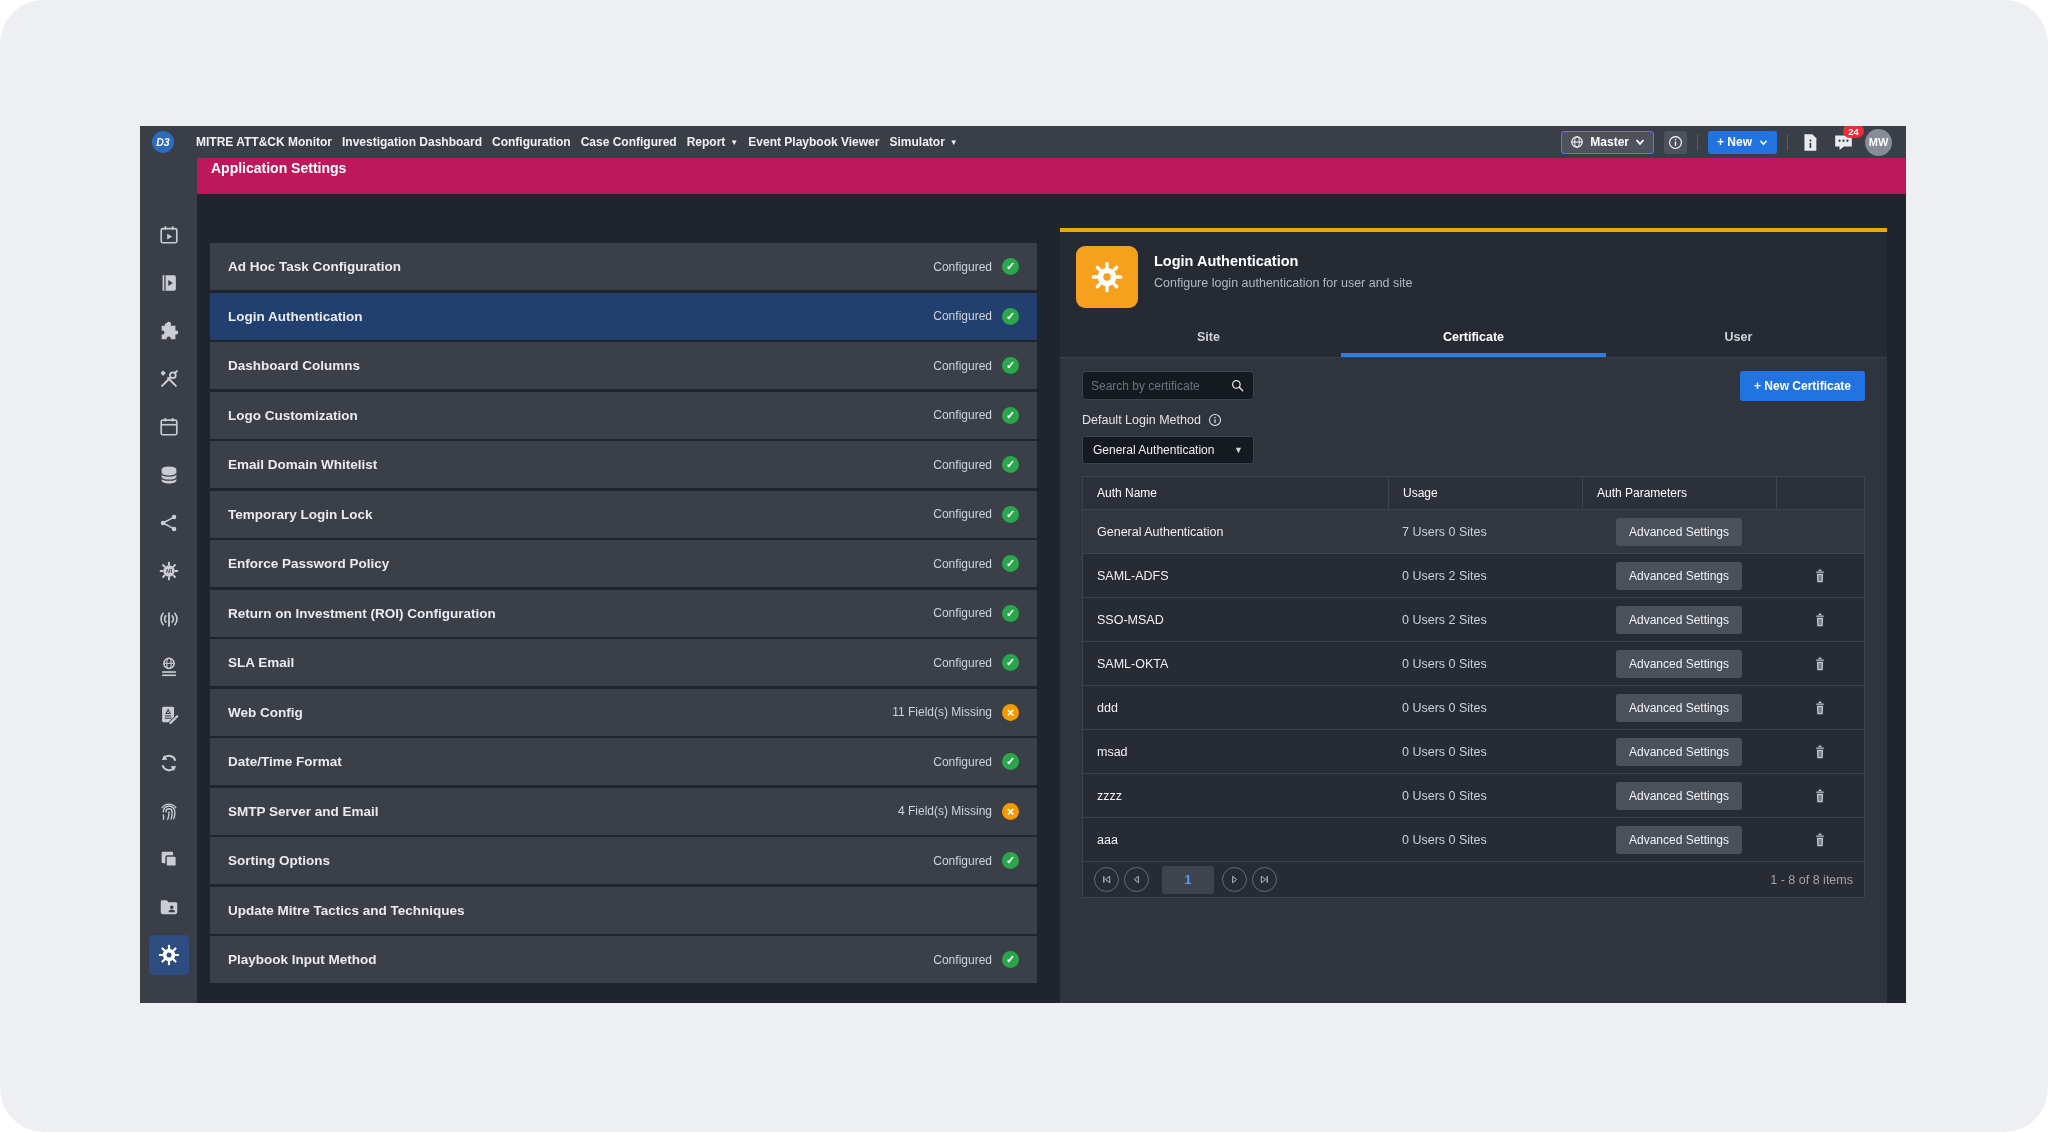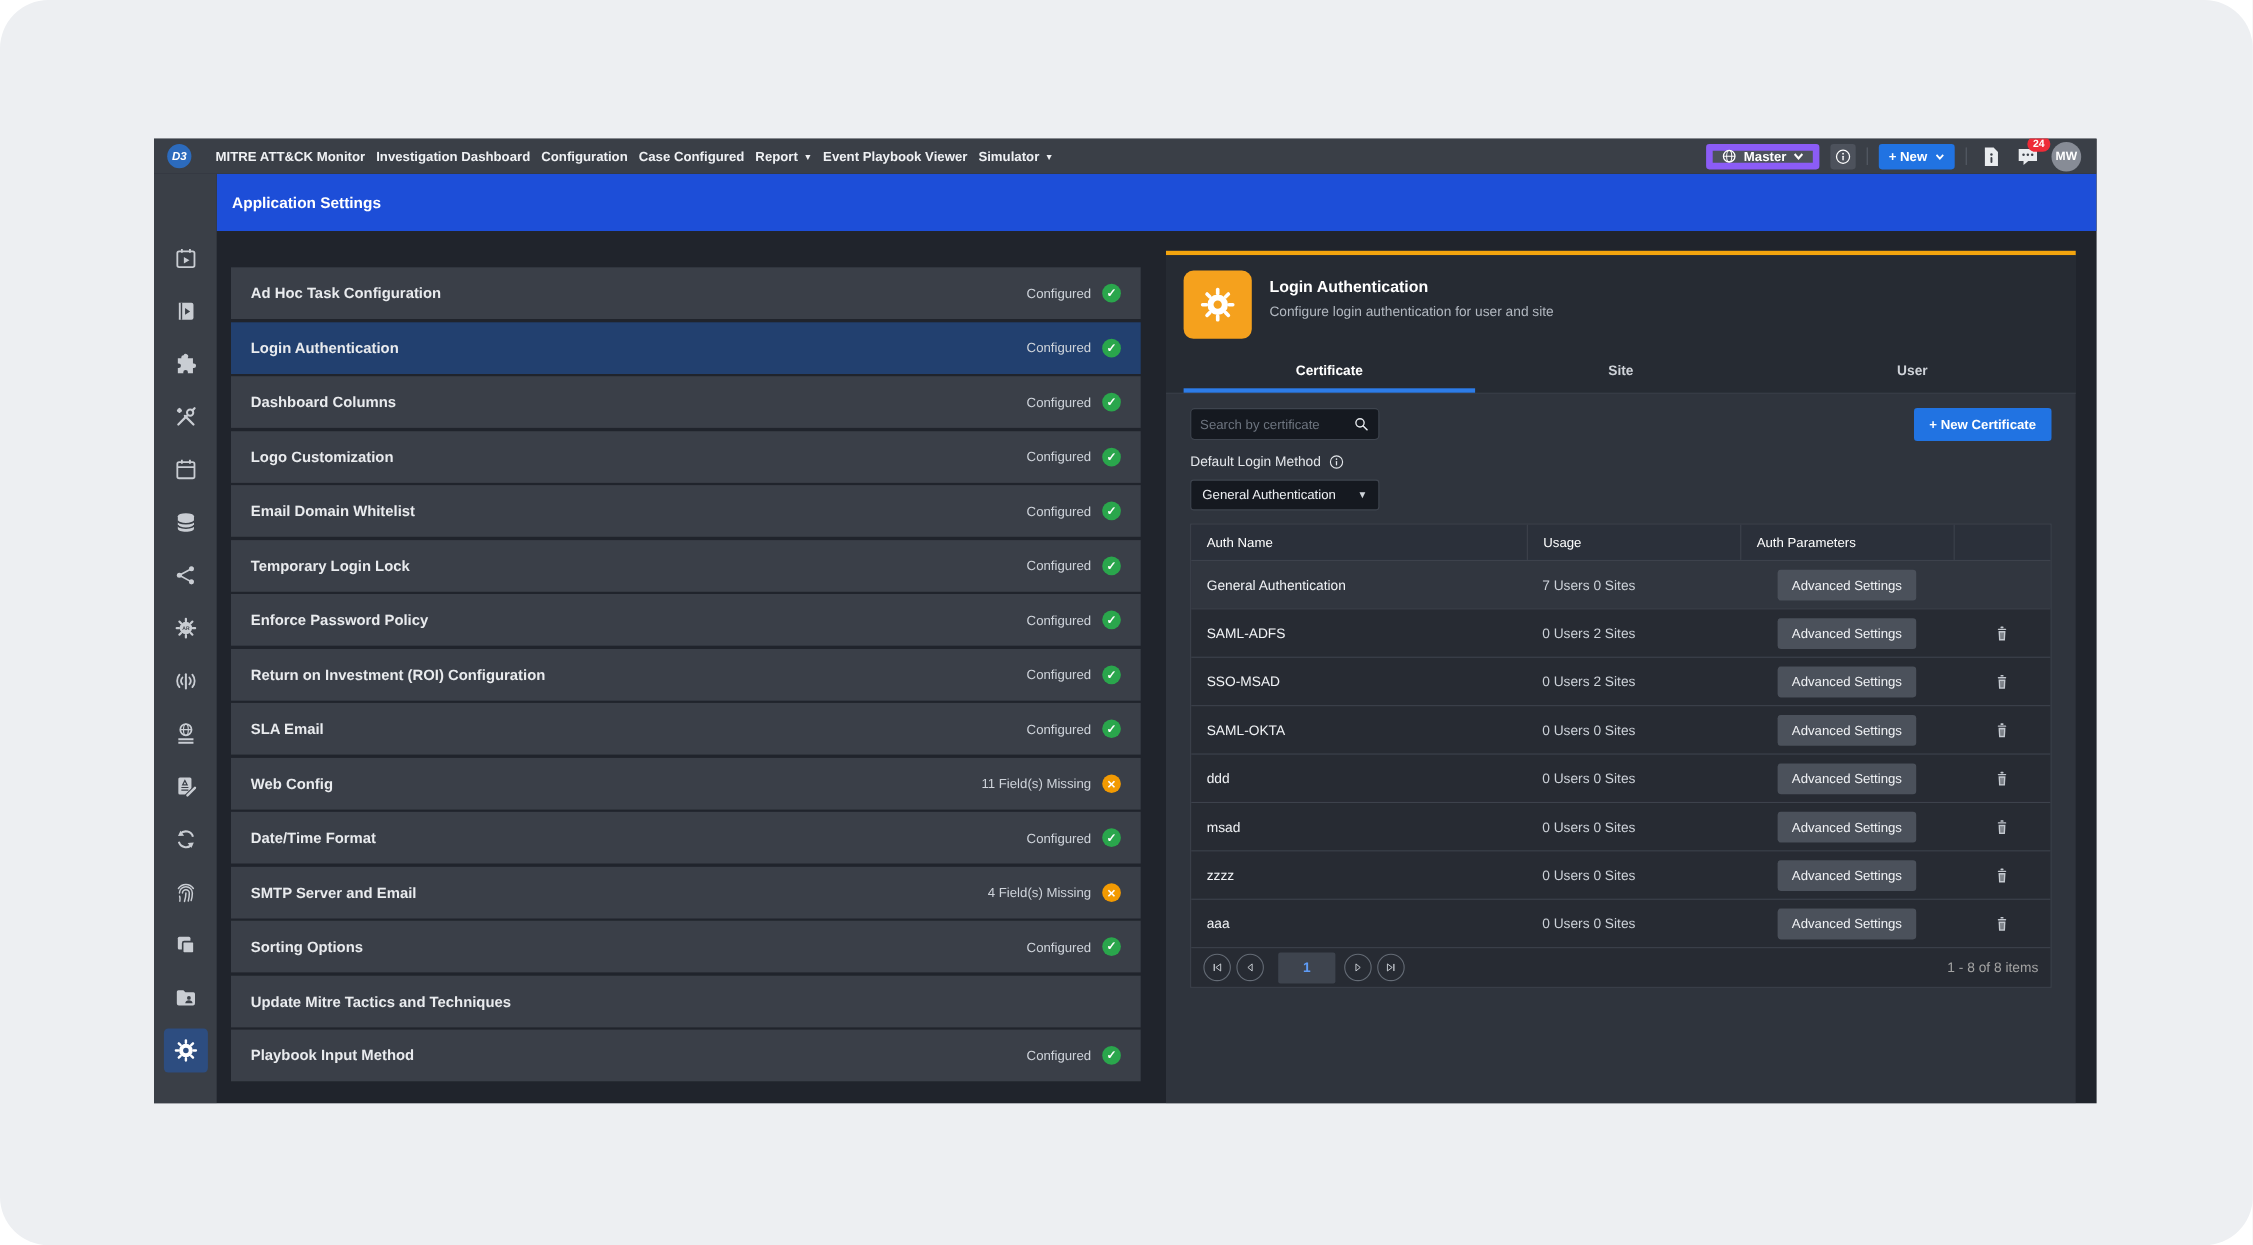--- a/index.html
+++ b/index.html
@@ -8,30 +8,30 @@
 
   .window { position:absolute; left:140px; top:126px; width:1766px; height:877px; background:#20242c; overflow:hidden; }
 
   
   .navbar { position:absolute; left:0; top:0; right:0; height:32px; background:#3a3f47; display:flex; align-items:center; padding:0 14px 0 8px; z-index:5; }
   .logo { width:22px; height:22px; border-radius:50%; background:#2c6bbd; color:#fff; font-size:10.5px; font-weight:bold; font-style:italic; display:flex; align-items:center; justify-content:center; margin:0 4px; }
   .nav-menu { display:flex; align-items:center; gap:10px; margin-left:18px; }
   .nav-item { color:#eff1f4; font-size:12px; font-weight:bold; white-space:nowrap; display:flex; align-items:center; gap:5px; cursor:default; }
   .caret { font-size:8px; color:#eff1f4; }
   .nav-right { margin-left:auto; display:flex; align-items:center; gap:10px; }
-  .pill { background:#4d525c; border:6px solid #8b5cf6; border-radius:3px; height:23px; display:flex; align-items:center; gap:6px; padding:0 8px; color:#fff; font-size:12px; font-weight:bold; }
+  .pill { background:#4d525c; border:1px solid #8b5cf6; border-radius:3px; height:23px; display:flex; align-items:center; gap:6px; padding:0 8px; color:#fff; font-size:12px; font-weight:bold; }
   .sq-btn { background:#4d525c; border-radius:3px; width:23px; height:23px; display:flex; align-items:center; justify-content:center; }
   .vdiv { width:1px; height:16px; background:#565c66; }
   .new-btn { background:#2173e2; border-radius:3px; height:23px; display:flex; align-items:center; padding:0 9px; color:#fff; font-size:12px; font-weight:bold; gap:7px; }
   .chat-wrap { position:relative; width:24px; height:22px; display:flex; align-items:flex-end; justify-content:center; }
   .notif-badge { position:absolute; top:-7px; right:-9px; min-width:21px; height:14px; background:#ee2b38; border-radius:8px; color:#fff; font-size:9.5px; font-weight:bold; display:flex; align-items:center; justify-content:center; padding:0 4px; }
   .avatar { width:27px; height:27px; border-radius:50%; background:#878c96; color:#fff; font-size:11px; font-weight:bold; display:flex; align-items:center; justify-content:center; }
 
   
-  .headerbar { position:absolute; left:57px; top:32px; right:0; height:52px; background:#1d4ed8; display:flex; align-items:center; padding-left:14px;text-align:right; }
+  .headerbar { position:absolute; left:57px; top:16px; right:0; height:52px; background:#be185d; display:flex; align-items:center; padding-left:14px;text-align:right; }
   .page-title { color:#fff; font-size:14px; font-weight:bold; }
 
   
   .sidebar { position:absolute; left:0; top:32px; width:57px; bottom:0; background:#3a3f47; padding-top:53px; }
   .slot { width:57px; height:48px; display:flex; align-items:center; justify-content:center; }
   .slot svg { display:block; }
   .active-box { width:40px; height:40px; border-radius:4px; background:#2d4d80; display:flex; align-items:center; justify-content:center; }
 
   
   .settings-list { position:absolute; left:70px; top:117px; width:827px; }
@@ -446,22 +446,22 @@
                 </g>
                 <circle cx="12" cy="12" r="2.5" fill="#f5a11d"></circle>
               </svg>
         </div>
         <div class="panel-titles">
           <div class="panel-title">Login Authentication</div>
           <div class="panel-subtitle">Configure login authentication for user and site</div>
         </div>
       </div>
       <div class="tabs">
+        <div class="tab">Site</div>
         <div class="tab active">Certificate</div>
-        <div class="tab">Site</div>
         <div class="tab">User</div>
       </div>
     </div>
 
     <div class="panel-content">
       <div class="search-row">
         <div class="search-box">
           <input type="text" placeholder="Search by certificate" style="">
           <svg width="15" height="15" viewBox="0 0 24 24">
                 <circle cx="10.2" cy="10.2" r="6" fill="none" stroke="#e6e9ed" stroke-width="2"></circle>

